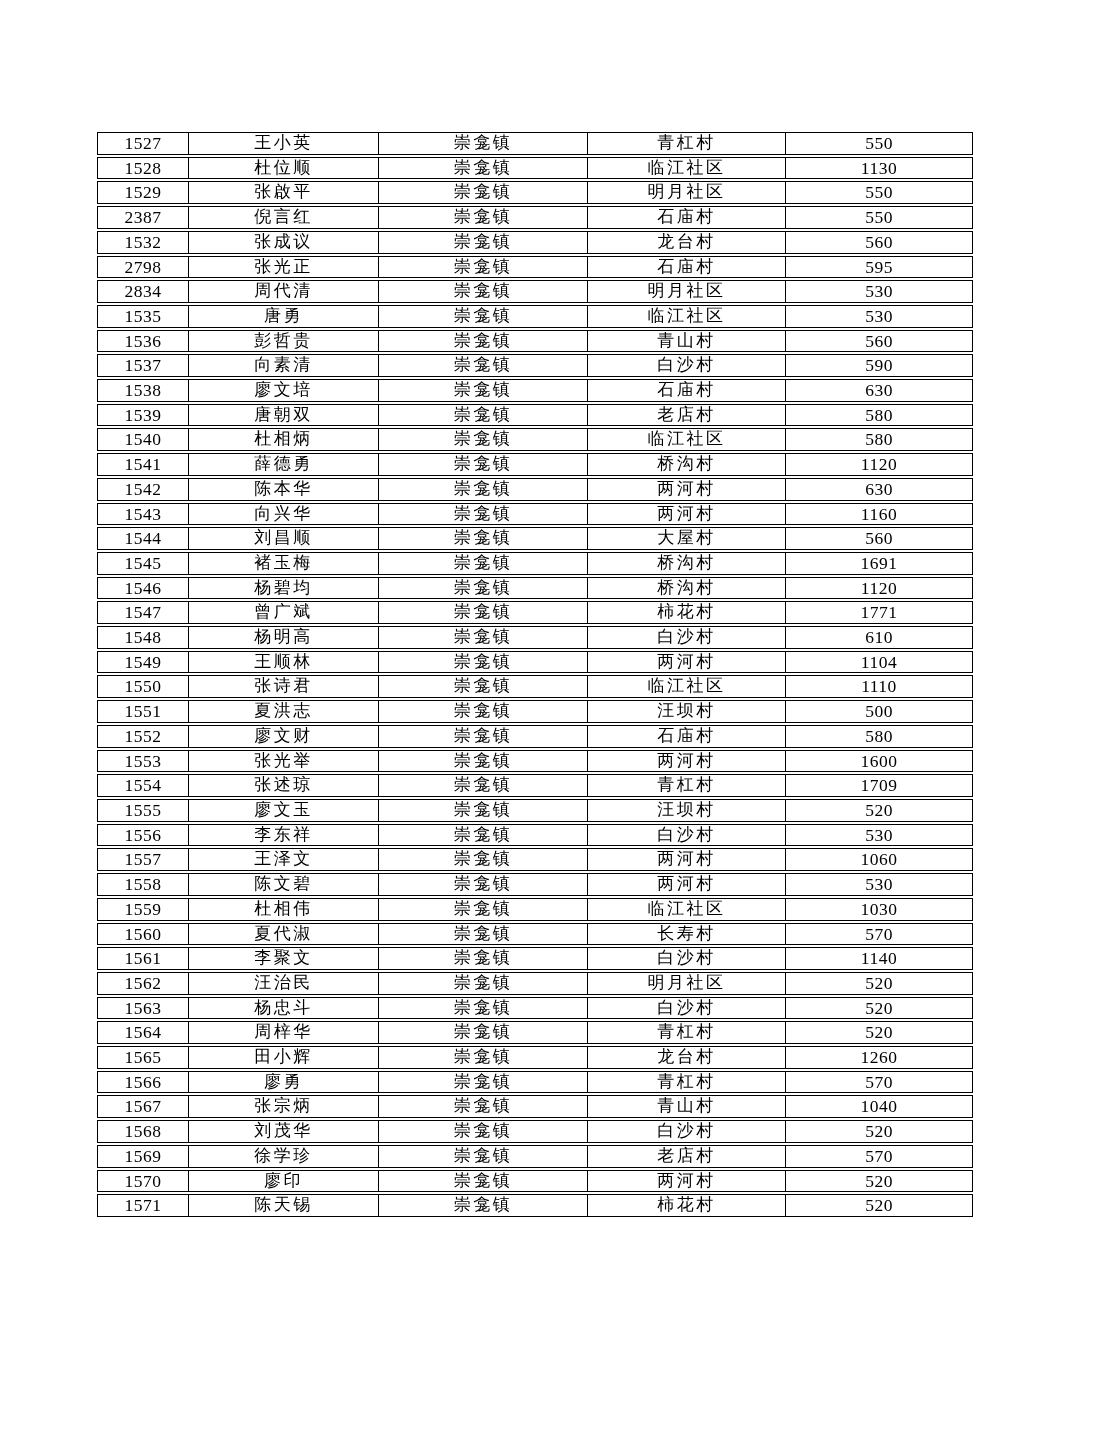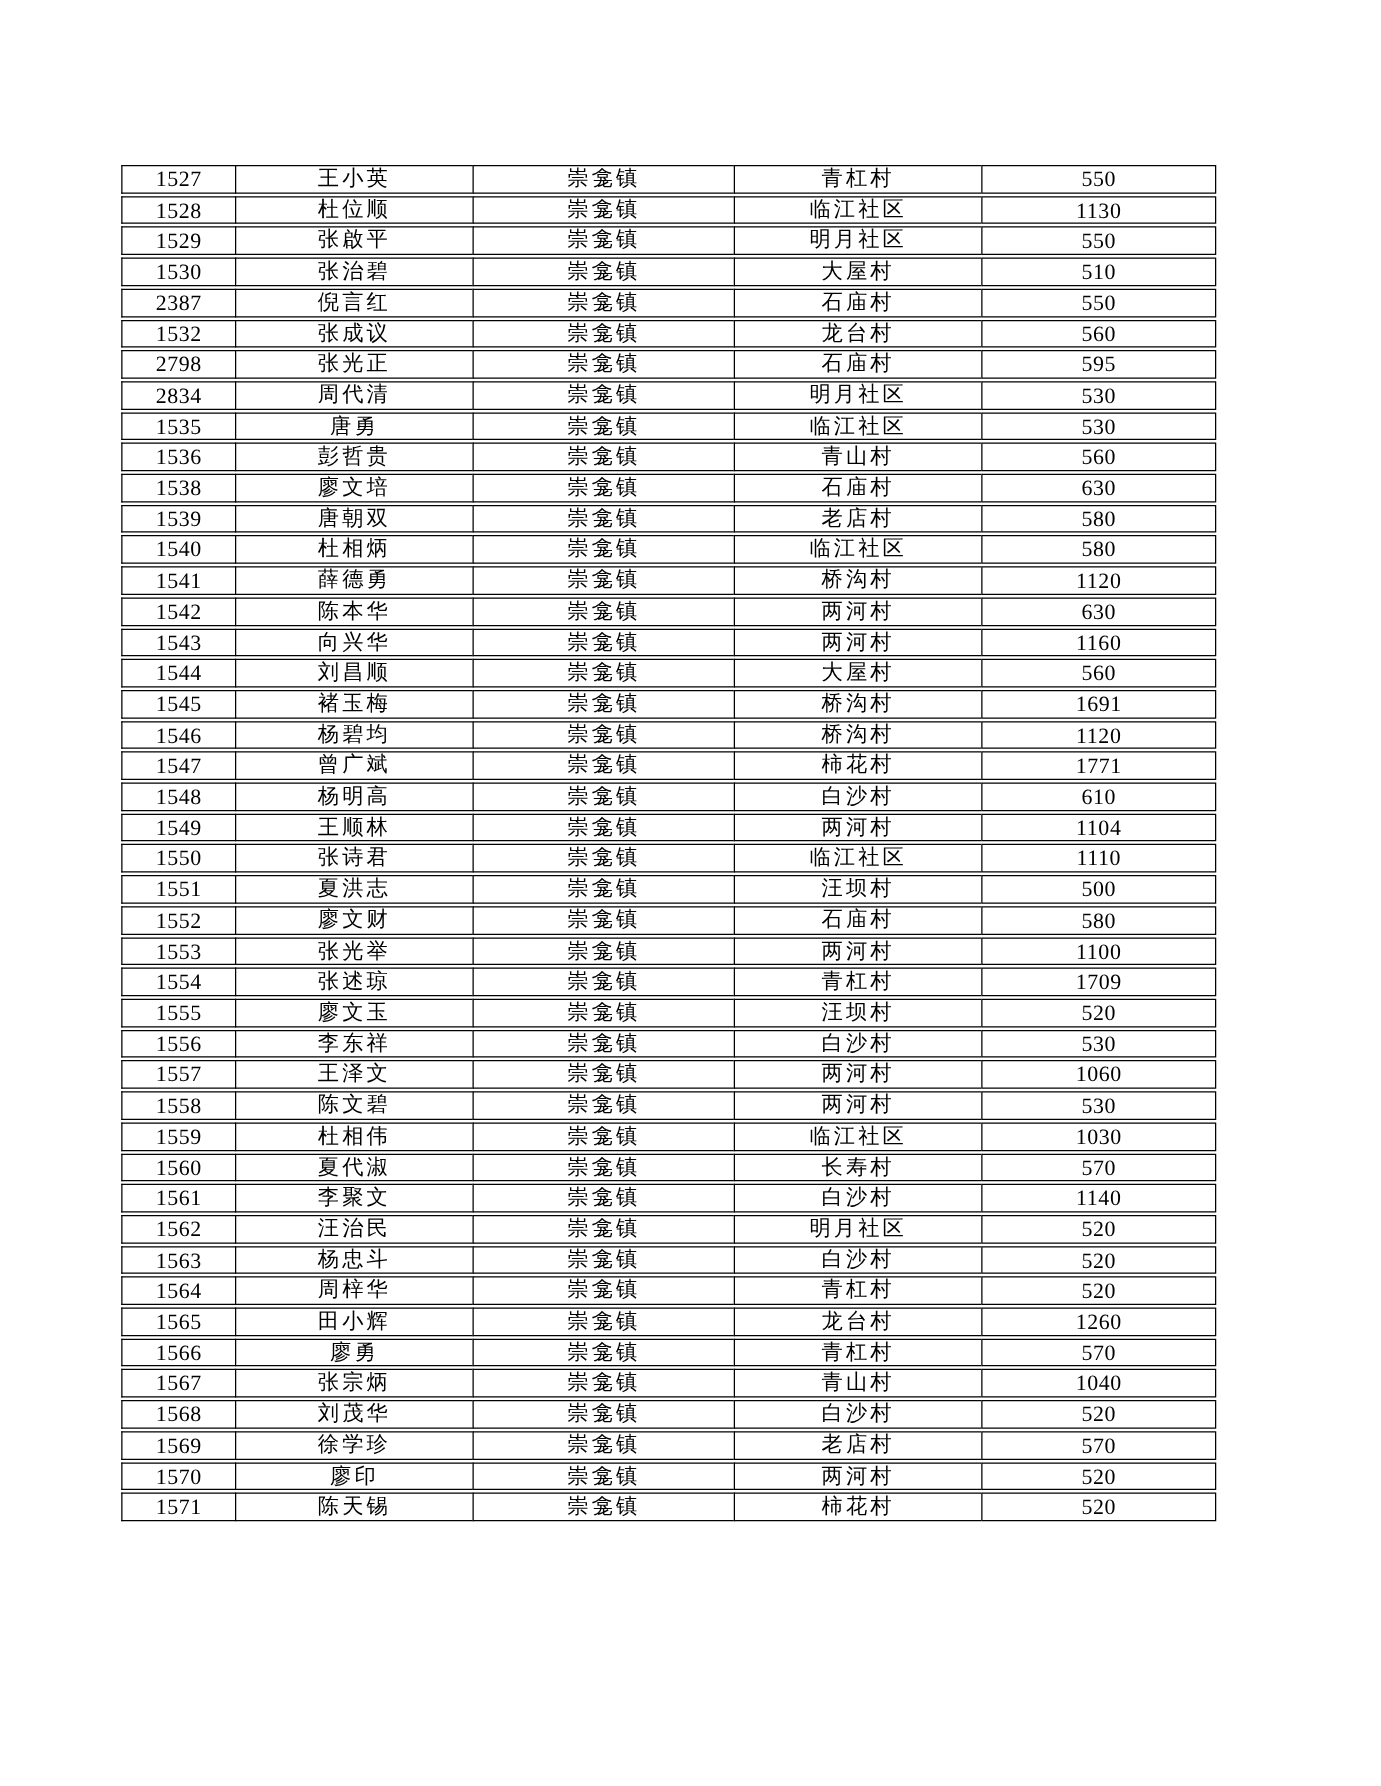--- a/index.html
+++ b/index.html
@@ -92,27 +92,20 @@
             <td class="c4">1130</td>
           </tr>
           <tr>
             <td class="c0">1529</td>
             <td class="c1">张啟平</td>
             <td class="c2">崇龛镇</td>
             <td class="c3">明月社区</td>
             <td class="c4">550</td>
           </tr>
           <tr>
-            <td class="c0">1530</td>
-            <td class="c1">张治碧</td>
-            <td class="c2">崇龛镇</td>
-            <td class="c3">大屋村</td>
-            <td class="c4">510</td>
-          </tr>
-          <tr>
             <td class="c0">2387</td>
             <td class="c1">倪言红</td>
             <td class="c2">崇龛镇</td>
             <td class="c3">石庙村</td>
             <td class="c4">550</td>
           </tr>
           <tr>
             <td class="c0">1532</td>
             <td class="c1">张成议</td>
             <td class="c2">崇龛镇</td>
@@ -141,20 +134,27 @@
             <td class="c4">530</td>
           </tr>
           <tr>
             <td class="c0">1536</td>
             <td class="c1">彭哲贵</td>
             <td class="c2">崇龛镇</td>
             <td class="c3">青山村</td>
             <td class="c4">560</td>
           </tr>
           <tr>
+            <td class="c0">1537</td>
+            <td class="c1">向素清</td>
+            <td class="c2">崇龛镇</td>
+            <td class="c3">白沙村</td>
+            <td class="c4">590</td>
+          </tr>
+          <tr>
             <td class="c0">1538</td>
             <td class="c1">廖文培</td>
             <td class="c2">崇龛镇</td>
             <td class="c3">石庙村</td>
             <td class="c4">630</td>
           </tr>
           <tr>
             <td class="c0">1539</td>
             <td class="c1">唐朝双</td>
             <td class="c2">崇龛镇</td>
@@ -250,21 +250,21 @@
             <td class="c1">廖文财</td>
             <td class="c2">崇龛镇</td>
             <td class="c3">石庙村</td>
             <td class="c4">580</td>
           </tr>
           <tr>
             <td class="c0">1553</td>
             <td class="c1">张光举</td>
             <td class="c2">崇龛镇</td>
             <td class="c3">两河村</td>
-            <td class="c4">1100</td>
+            <td class="c4">1600</td>
           </tr>
           <tr>
             <td class="c0">1554</td>
             <td class="c1">张述琼</td>
             <td class="c2">崇龛镇</td>
             <td class="c3">青杠村</td>
             <td class="c4">1709</td>
           </tr>
           <tr>
             <td class="c0">1555</td>

